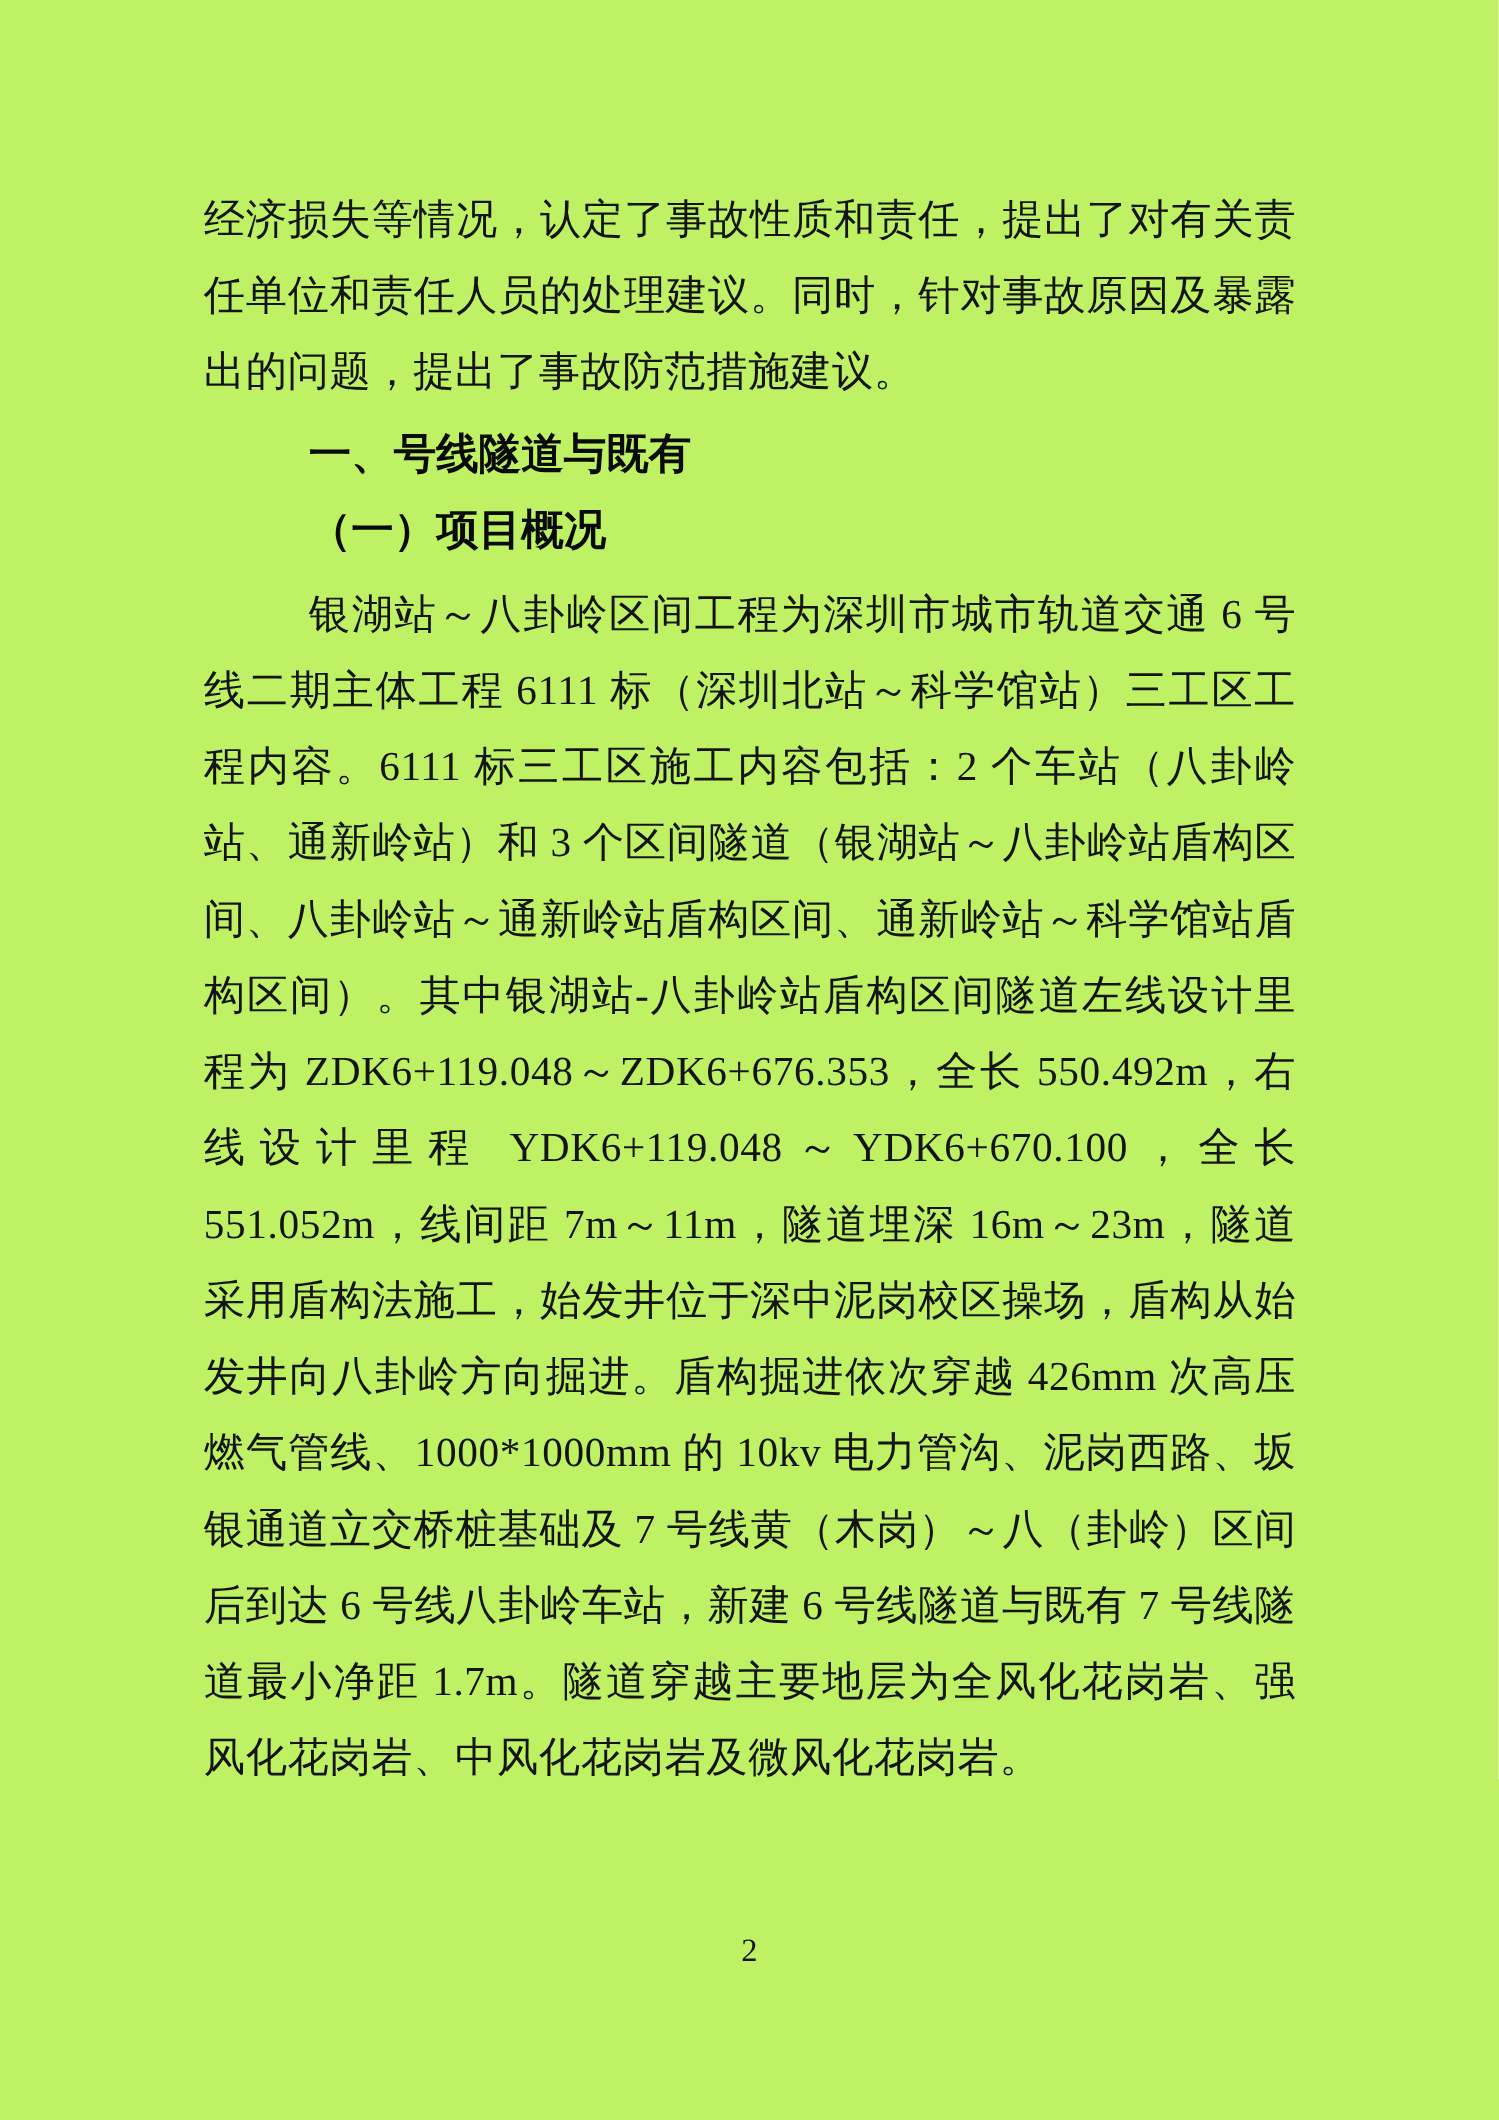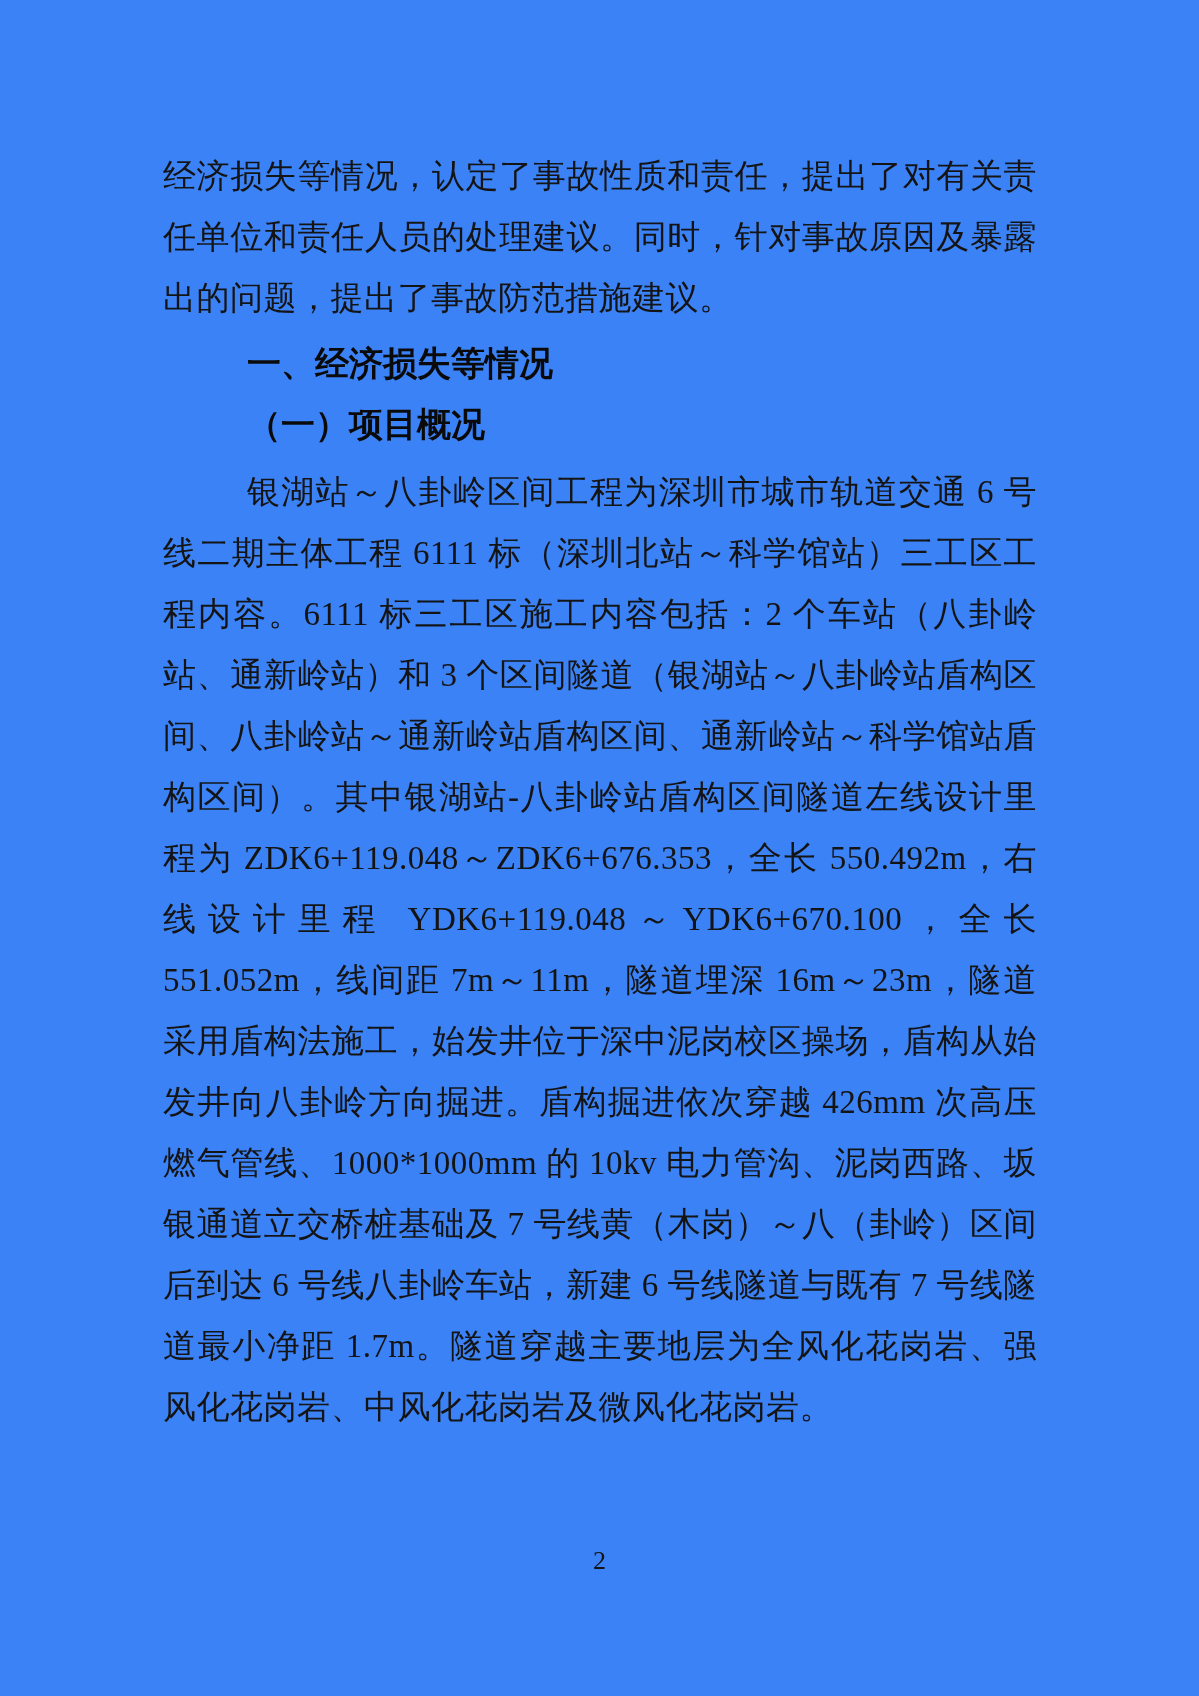--- a/index.html
+++ b/index.html
@@ -4,21 +4,21 @@
 <style>
   html, body {
     margin: 0;
     padding: 0;
     background: #ffffff;
   }
   .page {
     position: relative;
     width: 1199px;
     height: 1696px;
-    background: #3b82f6;
+    background: #bef264;
     color: #141414;
     font-family: "Liberation Serif", "DejaVu Serif", serif;
     overflow: hidden;
   }
   .content {
     position: absolute;
     left: 163px;
     top: 146px;
     width: 874px;
   }
@@ -68,18 +68,18 @@
     line-height: 34px;
     color: #141414;
   }
 </style>
 </head>
 <body>
 
 <div class="page">
   <div class="content">
     <p class="body-par">经济损失等情况，认定了事故性质和责任，提出了对有关责任单位和责任人员的处理建议。同时，针对事故原因及暴露出的问题，提出了事故防范措施建议。</p>
-    <h2 class="heading-1">一、经济损失等情况</h2>
+    <h2 class="heading-1">一、号线隧道与既有</h2>
     <h3 class="heading-2">（一）项目概况</h3>
     <p class="body-par indent-2">银湖站～八卦岭区间工程为深圳市城市轨道交通 6 号线二期主体工程 6111 标（深圳北站～科学馆站）三工区工程内容。6111 标三工区施工内容包括：2 个车站（八卦岭站、通新岭站）和 3 个区间隧道（银湖站～八卦岭站盾构区间、八卦岭站～通新岭站盾构区间、通新岭站～科学馆站盾构区间）。其中银湖站-八卦岭站盾构区间隧道左线设计里程为 ZDK6+119.048～ZDK6+676.353，全长 550.492m，右线设计里程 YDK6+119.048～YDK6+670.100，全长 551.052m，线间距 7m～11m，隧道埋深 16m～23m，隧道采用盾构法施工，始发井位于深中泥岗校区操场，盾构从始发井向八卦岭方向掘进。盾构掘进依次穿越 426mm 次高压燃气管线、1000*1000mm 的 10kv 电力管沟、泥岗西路、坂银通道立交桥桩基础及 7 号线黄（木岗）～八（卦岭）区间后到达 6 号线八卦岭车站，新建 6 号线隧道与既有 7 号线隧道最小净距 1.7m。隧道穿越主要地层为全风化花岗岩、强风化花岗岩、中风化花岗岩及微风化花岗岩。</p>
   </div>
   <div class="page-footer">2</div>
 </div>
 
 </body></html>

